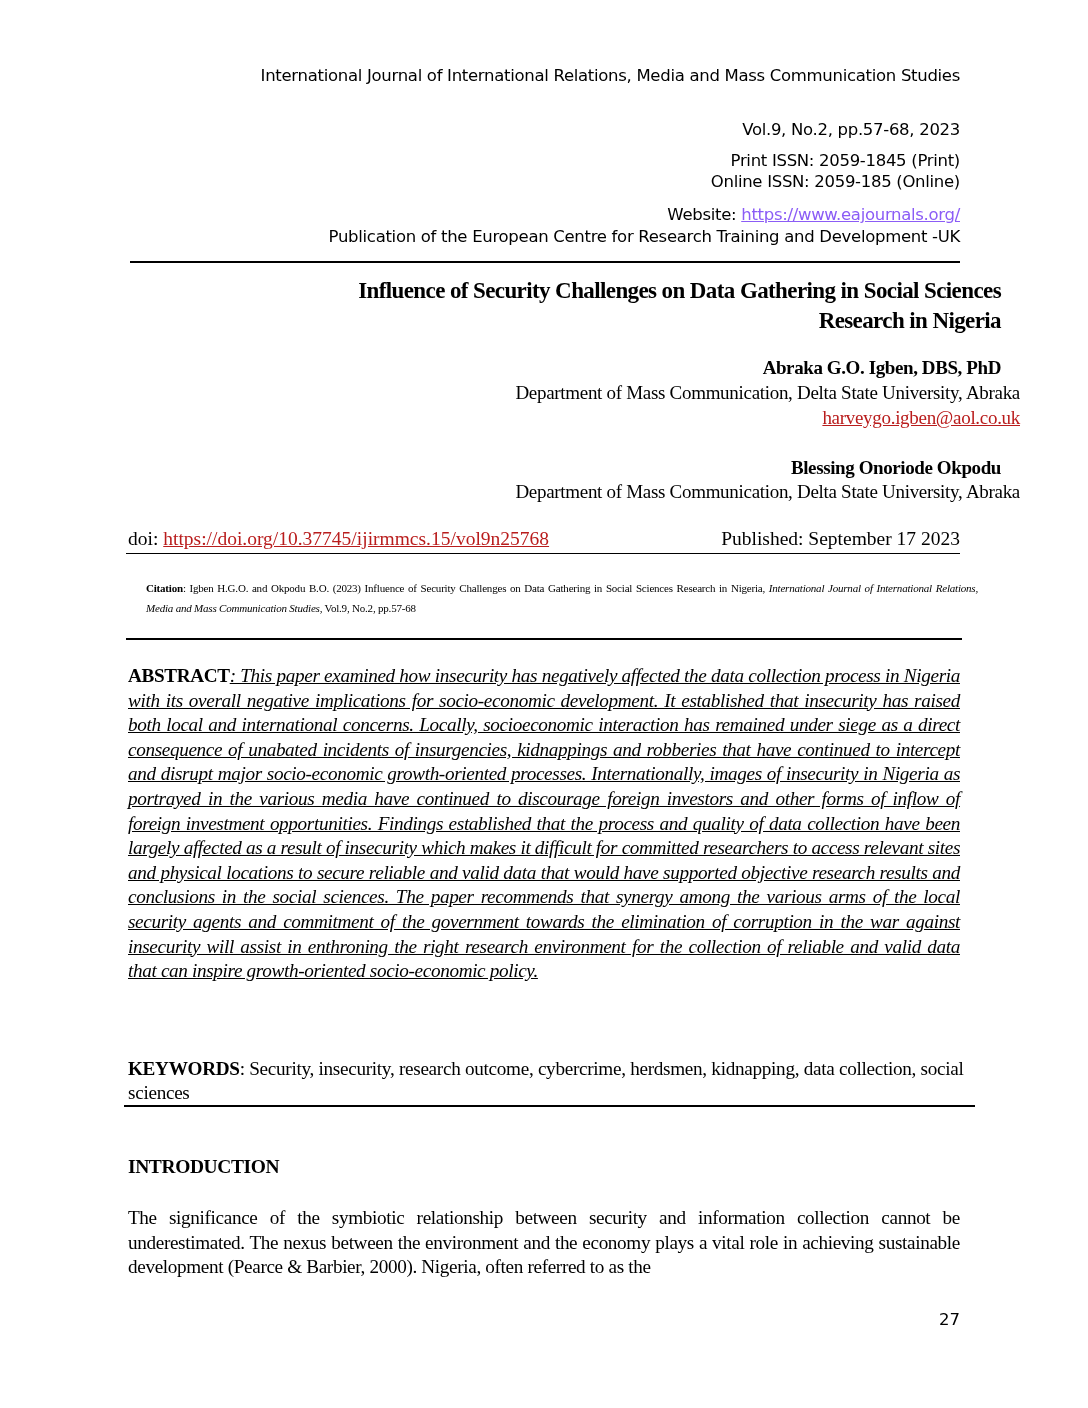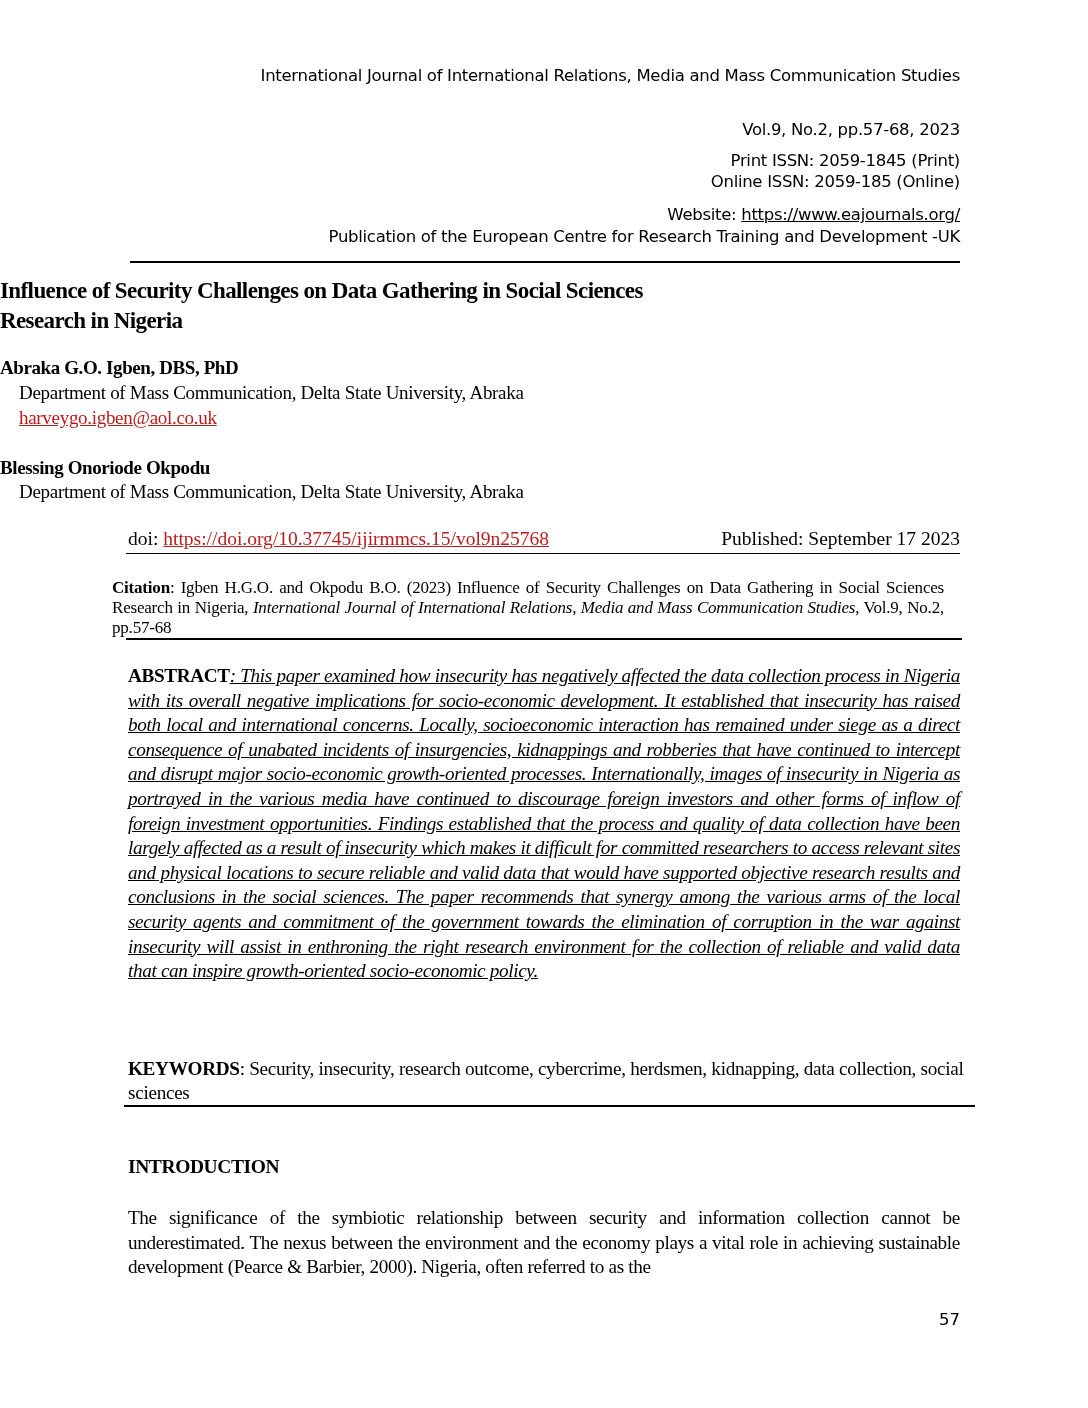--- a/index.html
+++ b/index.html
@@ -7,36 +7,36 @@
   .page { position: absolute; left: 0; top: 0; width: 1088px; height: 1408px; }
 
   
   .hdr { position: absolute; right: 128px; font-family: "DejaVu Sans", "Liberation Sans", sans-serif; font-size: 16.5px; letter-spacing: -0.3px; text-align: right; white-space: nowrap; line-height: 20px; }
   .hdr-1 { top: 66px; }
   .hdr-2 { top: 120px; }
   .hdr-3 { top: 136px; margin-top: 15px; }
   .hdr-4 { top: 172px; }
   .hdr-5 { top: 205px; }
   .hdr-6 { top: 227px; }
-  .link { color: #000000; text-decoration: underline; }
+  .link { color: #8b5cf6; text-decoration: underline; }
   .link-dark { color: #b91c1c; text-decoration: underline; }
   .rule { position: absolute; background: #000; }
 
   .serif { font-family: "Liberation Serif", "DejaVu Serif", serif; }
-  .center { position: absolute; left: 0; width: 993px; text-align: left; white-space: nowrap; }
+  .center { position: absolute; left: 8px; width: 993px; text-align: right; white-space: nowrap; }
 
   .title { top: 276px; font-size: 23px; font-weight: bold; line-height: 30px; letter-spacing: -0.6px; }
   .author { font-size: 19px; font-weight: bold; letter-spacing: -0.4px; line-height: 22px; }
   .affil { font-size: 19px; letter-spacing: -0.3px; line-height: 22px; margin-left: 19px; }
 
   .doi-row { position: absolute; left: 128px; width: 832px; top: 528px; font-size: 19.5px; line-height: 22px; white-space: nowrap; }
   .doi-row .left { position: absolute; left: 0; }
   .doi-row .right { position: absolute; right: 0; }
 
-  .citation { position: absolute; left: 112px; width: 832px; top: 578px; font-size: 17px; line-height: 20px; text-align: justify; letter-spacing: -0.2px; }
+  .citation { position: absolute; left: 146px; width: 832px; top: 578px; font-size: 11px; line-height: 20px; text-align: justify; letter-spacing: -0.2px; }
   .citation b { font-weight: bold; }
 
   .abstract { position: absolute; left: 128px; width: 832px; top: 664px; font-size: 19.2px; line-height: 24.6px; text-align: justify; letter-spacing: -0.35px; }
   .abstract .lbl { font-weight: bold; font-style: normal; }
   .abstract .txt { font-style: italic; text-decoration: underline; }
 
   .keywords { position: absolute; left: 128px; width: 846px; top: 1057px; font-size: 19.2px; line-height: 24px; letter-spacing: -0.3px; }
   .keywords .lbl { font-weight: bold; }
 
   .intro-h { position: absolute; left: 128px; top: 1156px; font-size: 19.5px; font-weight: bold; letter-spacing: -0.4px; }
@@ -79,14 +79,14 @@
   <div class="rule" style="left:126px; top:638px; width:836px; height:2px;"></div>
 
   <div class="abstract serif"><span class="lbl">ABSTRACT</span><span class="txt">: This paper examined how insecurity has negatively affected the data collection process in Nigeria with its overall negative implications for socio-economic development. It established that insecurity has raised both local and international concerns. Locally, socioeconomic interaction has remained under siege as a direct consequence of unabated incidents of insurgencies, kidnappings and robberies that have continued to intercept and disrupt major socio-economic growth-oriented processes. Internationally, images of insecurity in Nigeria as portrayed in the various media have continued to discourage foreign investors and other forms of inflow of foreign investment opportunities. Findings established that the process and quality of data collection have been largely affected as a result of insecurity which makes it difficult for committed researchers to access relevant sites and physical locations to secure reliable and valid data that would have supported objective research results and conclusions in the social sciences. The paper recommends that synergy among the various arms of the local security agents and commitment of the government towards the elimination of corruption in the war against insecurity will assist in enthroning the right research environment for the collection of reliable and valid data that can inspire growth-oriented socio-economic policy.</span></div>
 
   <div class="keywords serif"><span class="lbl">KEYWORDS</span><span>: Security, insecurity, research outcome, cybercrime, herdsmen, kidnapping, data collection, social sciences</span></div>
   <div class="rule" style="left:124px; top:1105px; width:851px; height:2px;"></div>
 
   <div class="intro-h serif">INTRODUCTION</div>
   <div class="intro-p serif">The significance of the symbiotic relationship between security and information collection cannot be underestimated. The nexus between the environment and the economy plays a vital role in achieving sustainable development (Pearce &amp; Barbier, 2000). Nigeria, often referred to as the</div>
 
-  <div class="pagenum">57</div>
+  <div class="pagenum">27</div>
 </div>
 
 </body></html>

